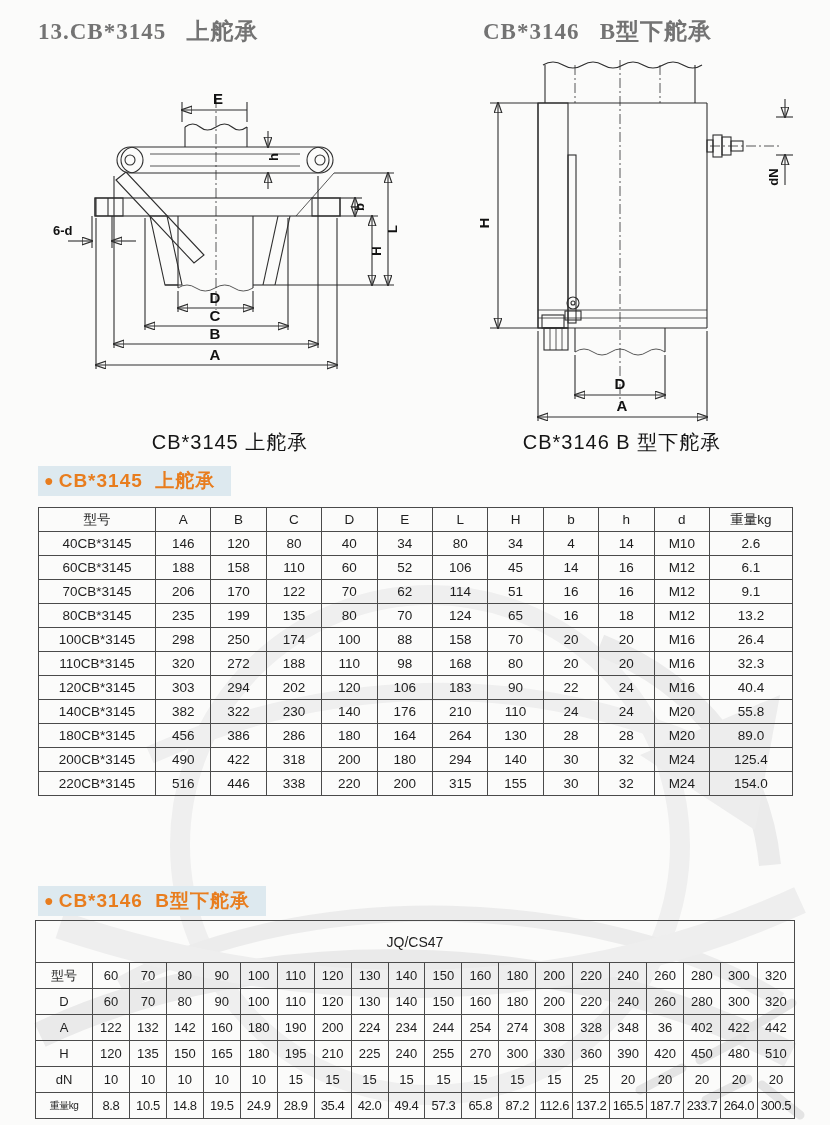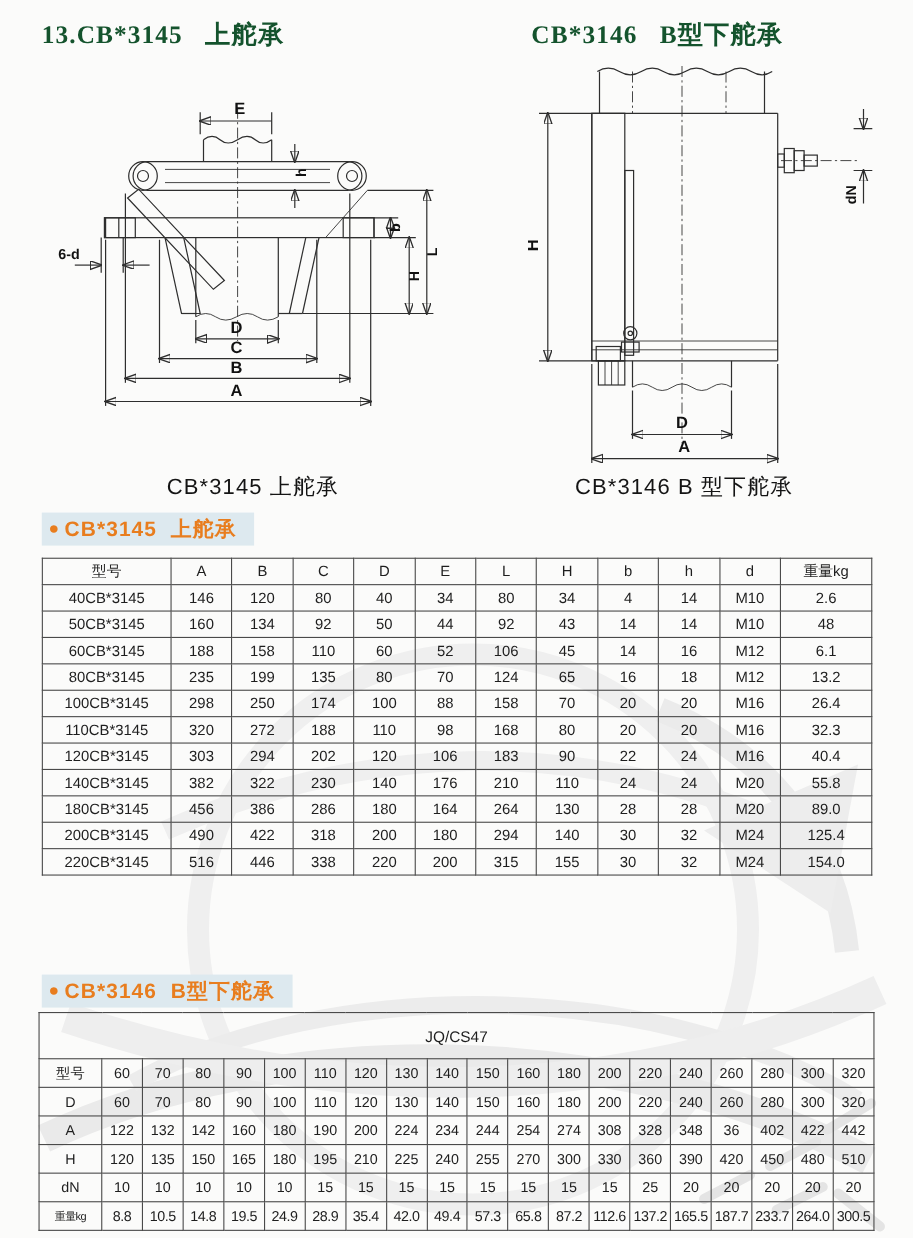--- a/index.html
+++ b/index.html
@@ -3,21 +3,21 @@
 <meta charset="utf-8">
 <style>
   * { margin:0; padding:0; box-sizing:border-box; }
   html,body { width:830px; height:1125px; }
   body {
     position:relative; background:#fbfbfa; overflow:hidden;
     font-family:"Liberation Sans", sans-serif; color:#222;
   }
   .title {
     position:absolute; font-family:"Liberation Serif", serif;
-    font-weight:bold; font-size:23px; color:#14532d; letter-spacing:1px;
+    font-weight:bold; font-size:23px; color:#737373; letter-spacing:1px;
     white-space:pre; z-index:2;
   }
   #title-left  { left:38px;  top:16px; }
   #title-right { left:483px; top:16px; }
 
   .caption {
     position:absolute; width:300px; text-align:center; font-size:20px;
     color:#141414; z-index:2; letter-spacing:1px;
   }
   #caption-left  { left:80px;  top:429px; }
@@ -318,46 +318,46 @@
         <td>40</td>
         <td>34</td>
         <td>80</td>
         <td>34</td>
         <td>4</td>
         <td>14</td>
         <td>M10</td>
         <td>2.6</td>
       </tr>
       <tr>
-        <td>50CB*3145</td>
-        <td>160</td>
-        <td>134</td>
-        <td>92</td>
-        <td>50</td>
-        <td>44</td>
-        <td>92</td>
-        <td>43</td>
-        <td>14</td>
-        <td>14</td>
-        <td>M10</td>
-        <td>48</td>
-      </tr>
-      <tr>
         <td>60CB*3145</td>
         <td>188</td>
         <td>158</td>
         <td>110</td>
         <td>60</td>
         <td>52</td>
         <td>106</td>
         <td>45</td>
         <td>14</td>
         <td>16</td>
         <td>M12</td>
         <td>6.1</td>
+      </tr>
+      <tr>
+        <td>70CB*3145</td>
+        <td>206</td>
+        <td>170</td>
+        <td>122</td>
+        <td>70</td>
+        <td>62</td>
+        <td>114</td>
+        <td>51</td>
+        <td>16</td>
+        <td>16</td>
+        <td>M12</td>
+        <td>9.1</td>
       </tr>
       <tr>
         <td>80CB*3145</td>
         <td>235</td>
         <td>199</td>
         <td>135</td>
         <td>80</td>
         <td>70</td>
         <td>124</td>
         <td>65</td>

